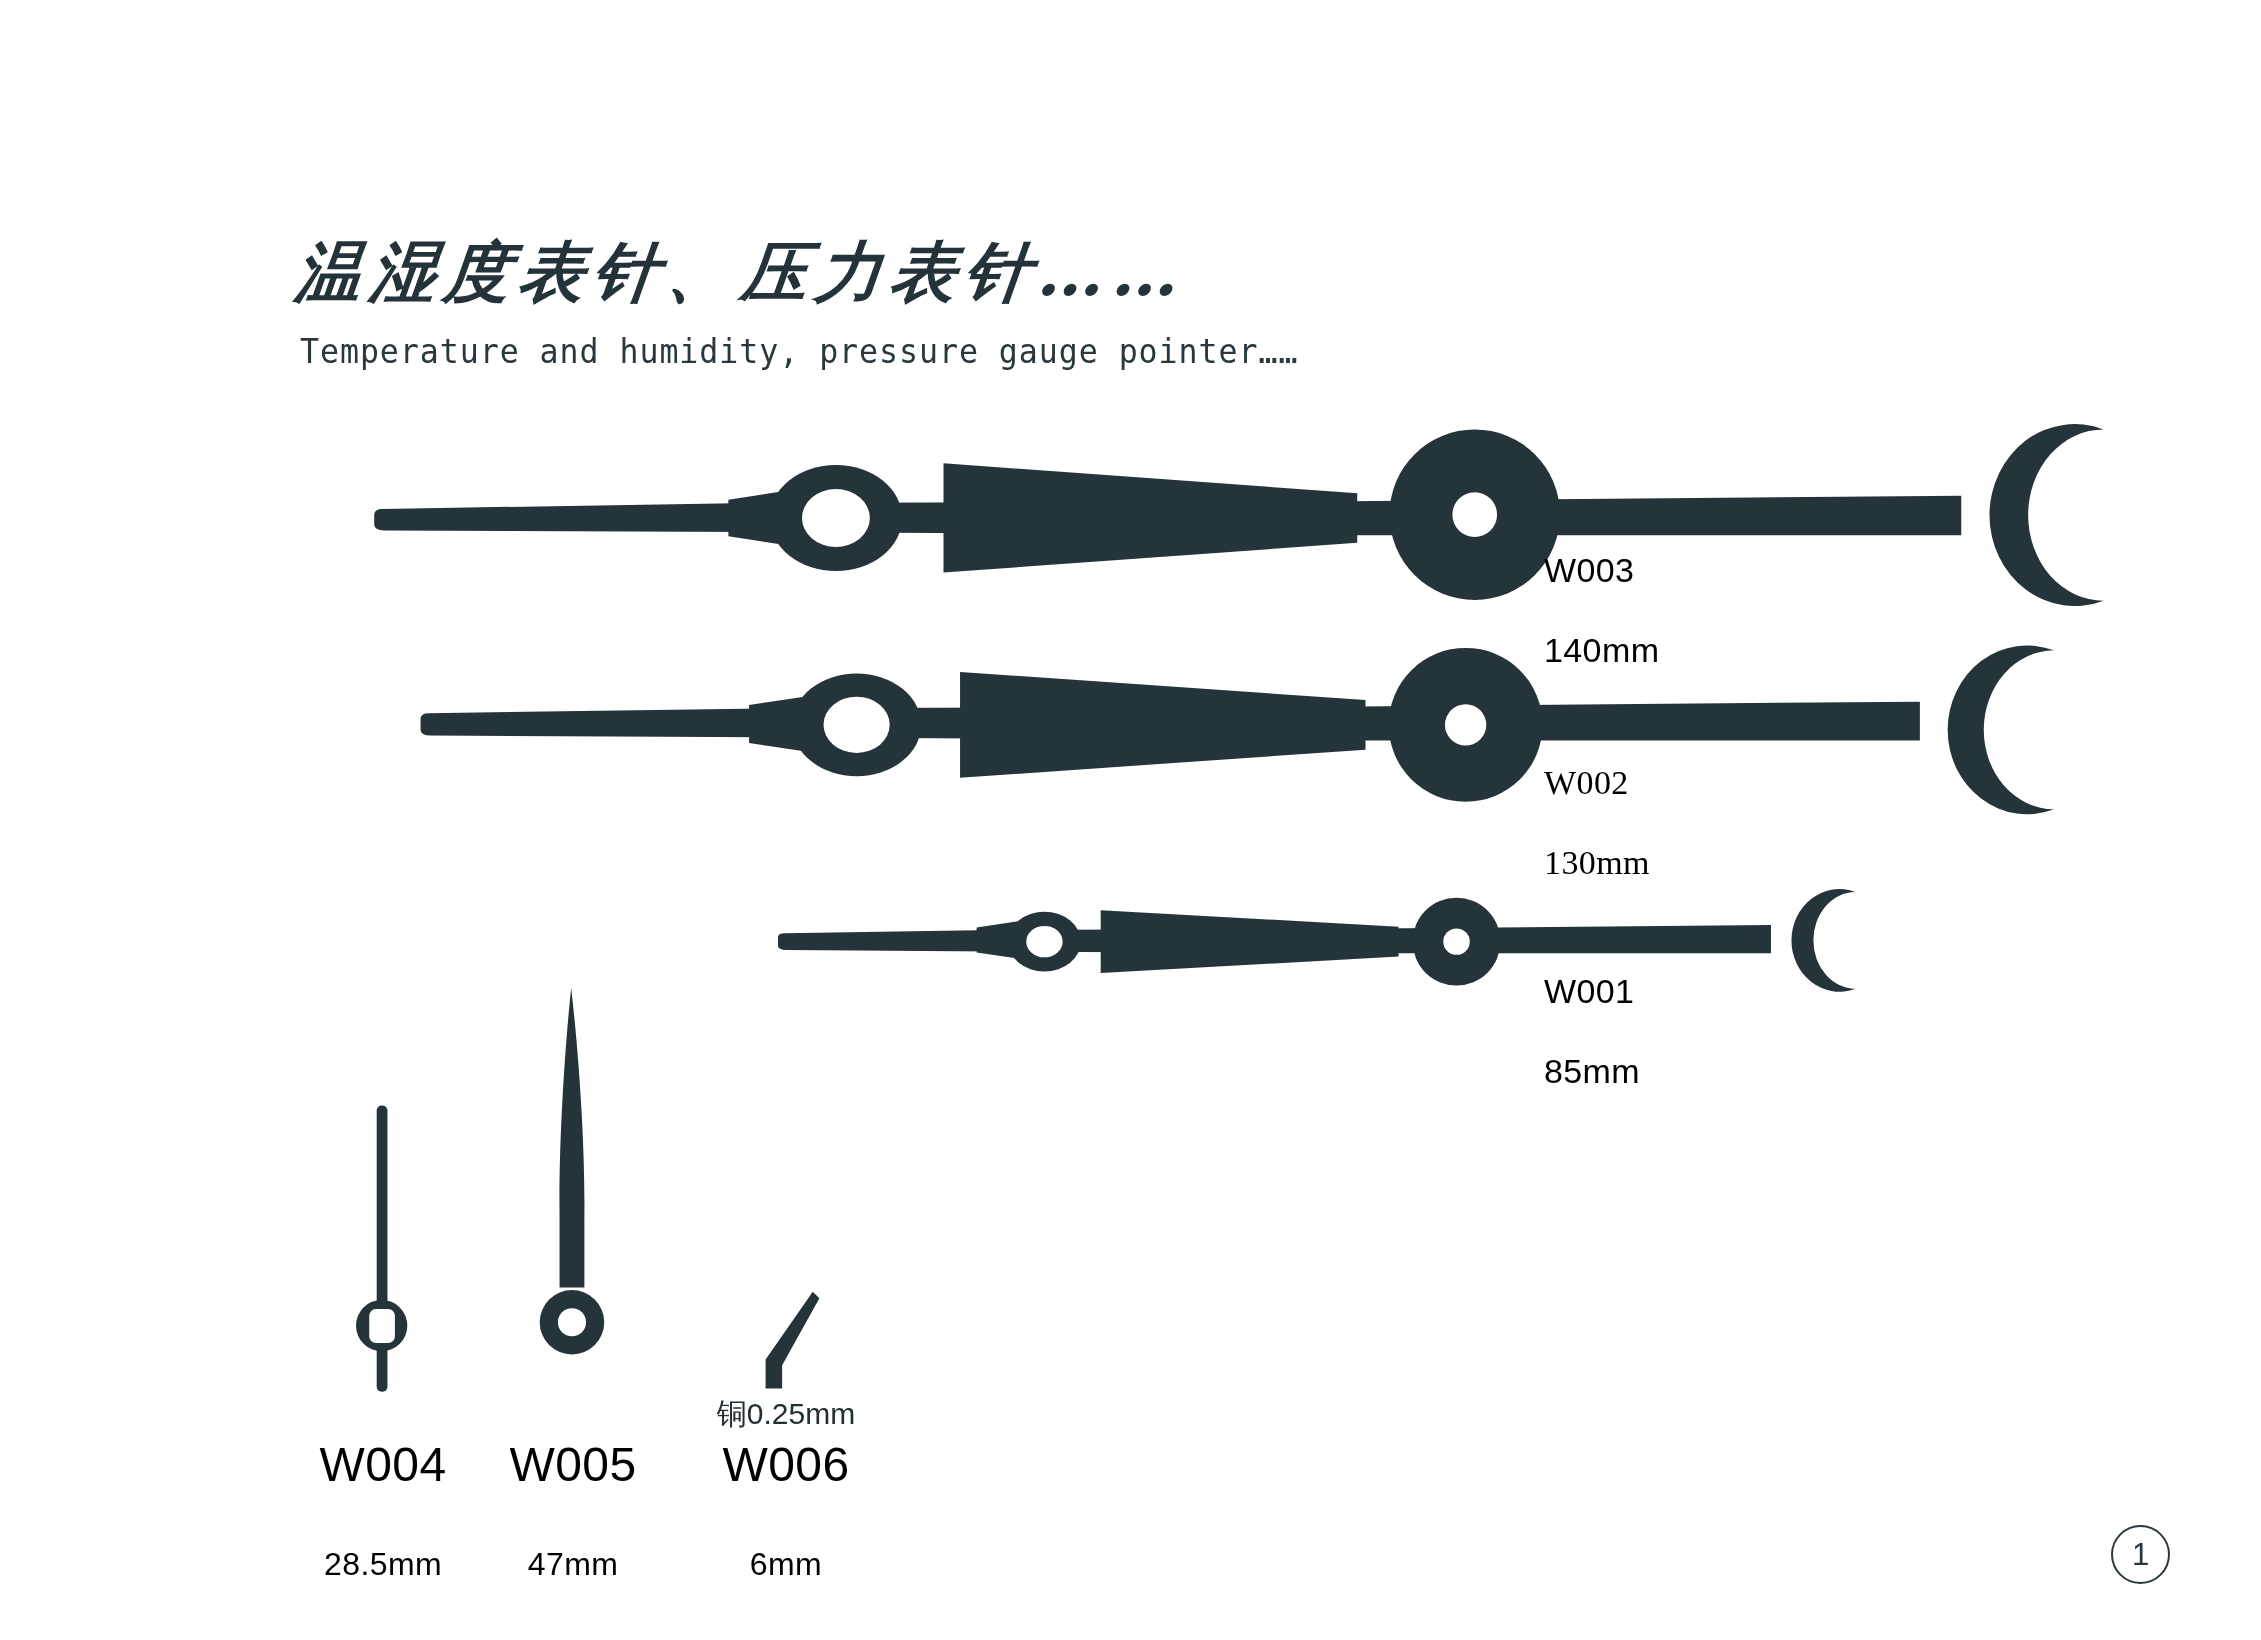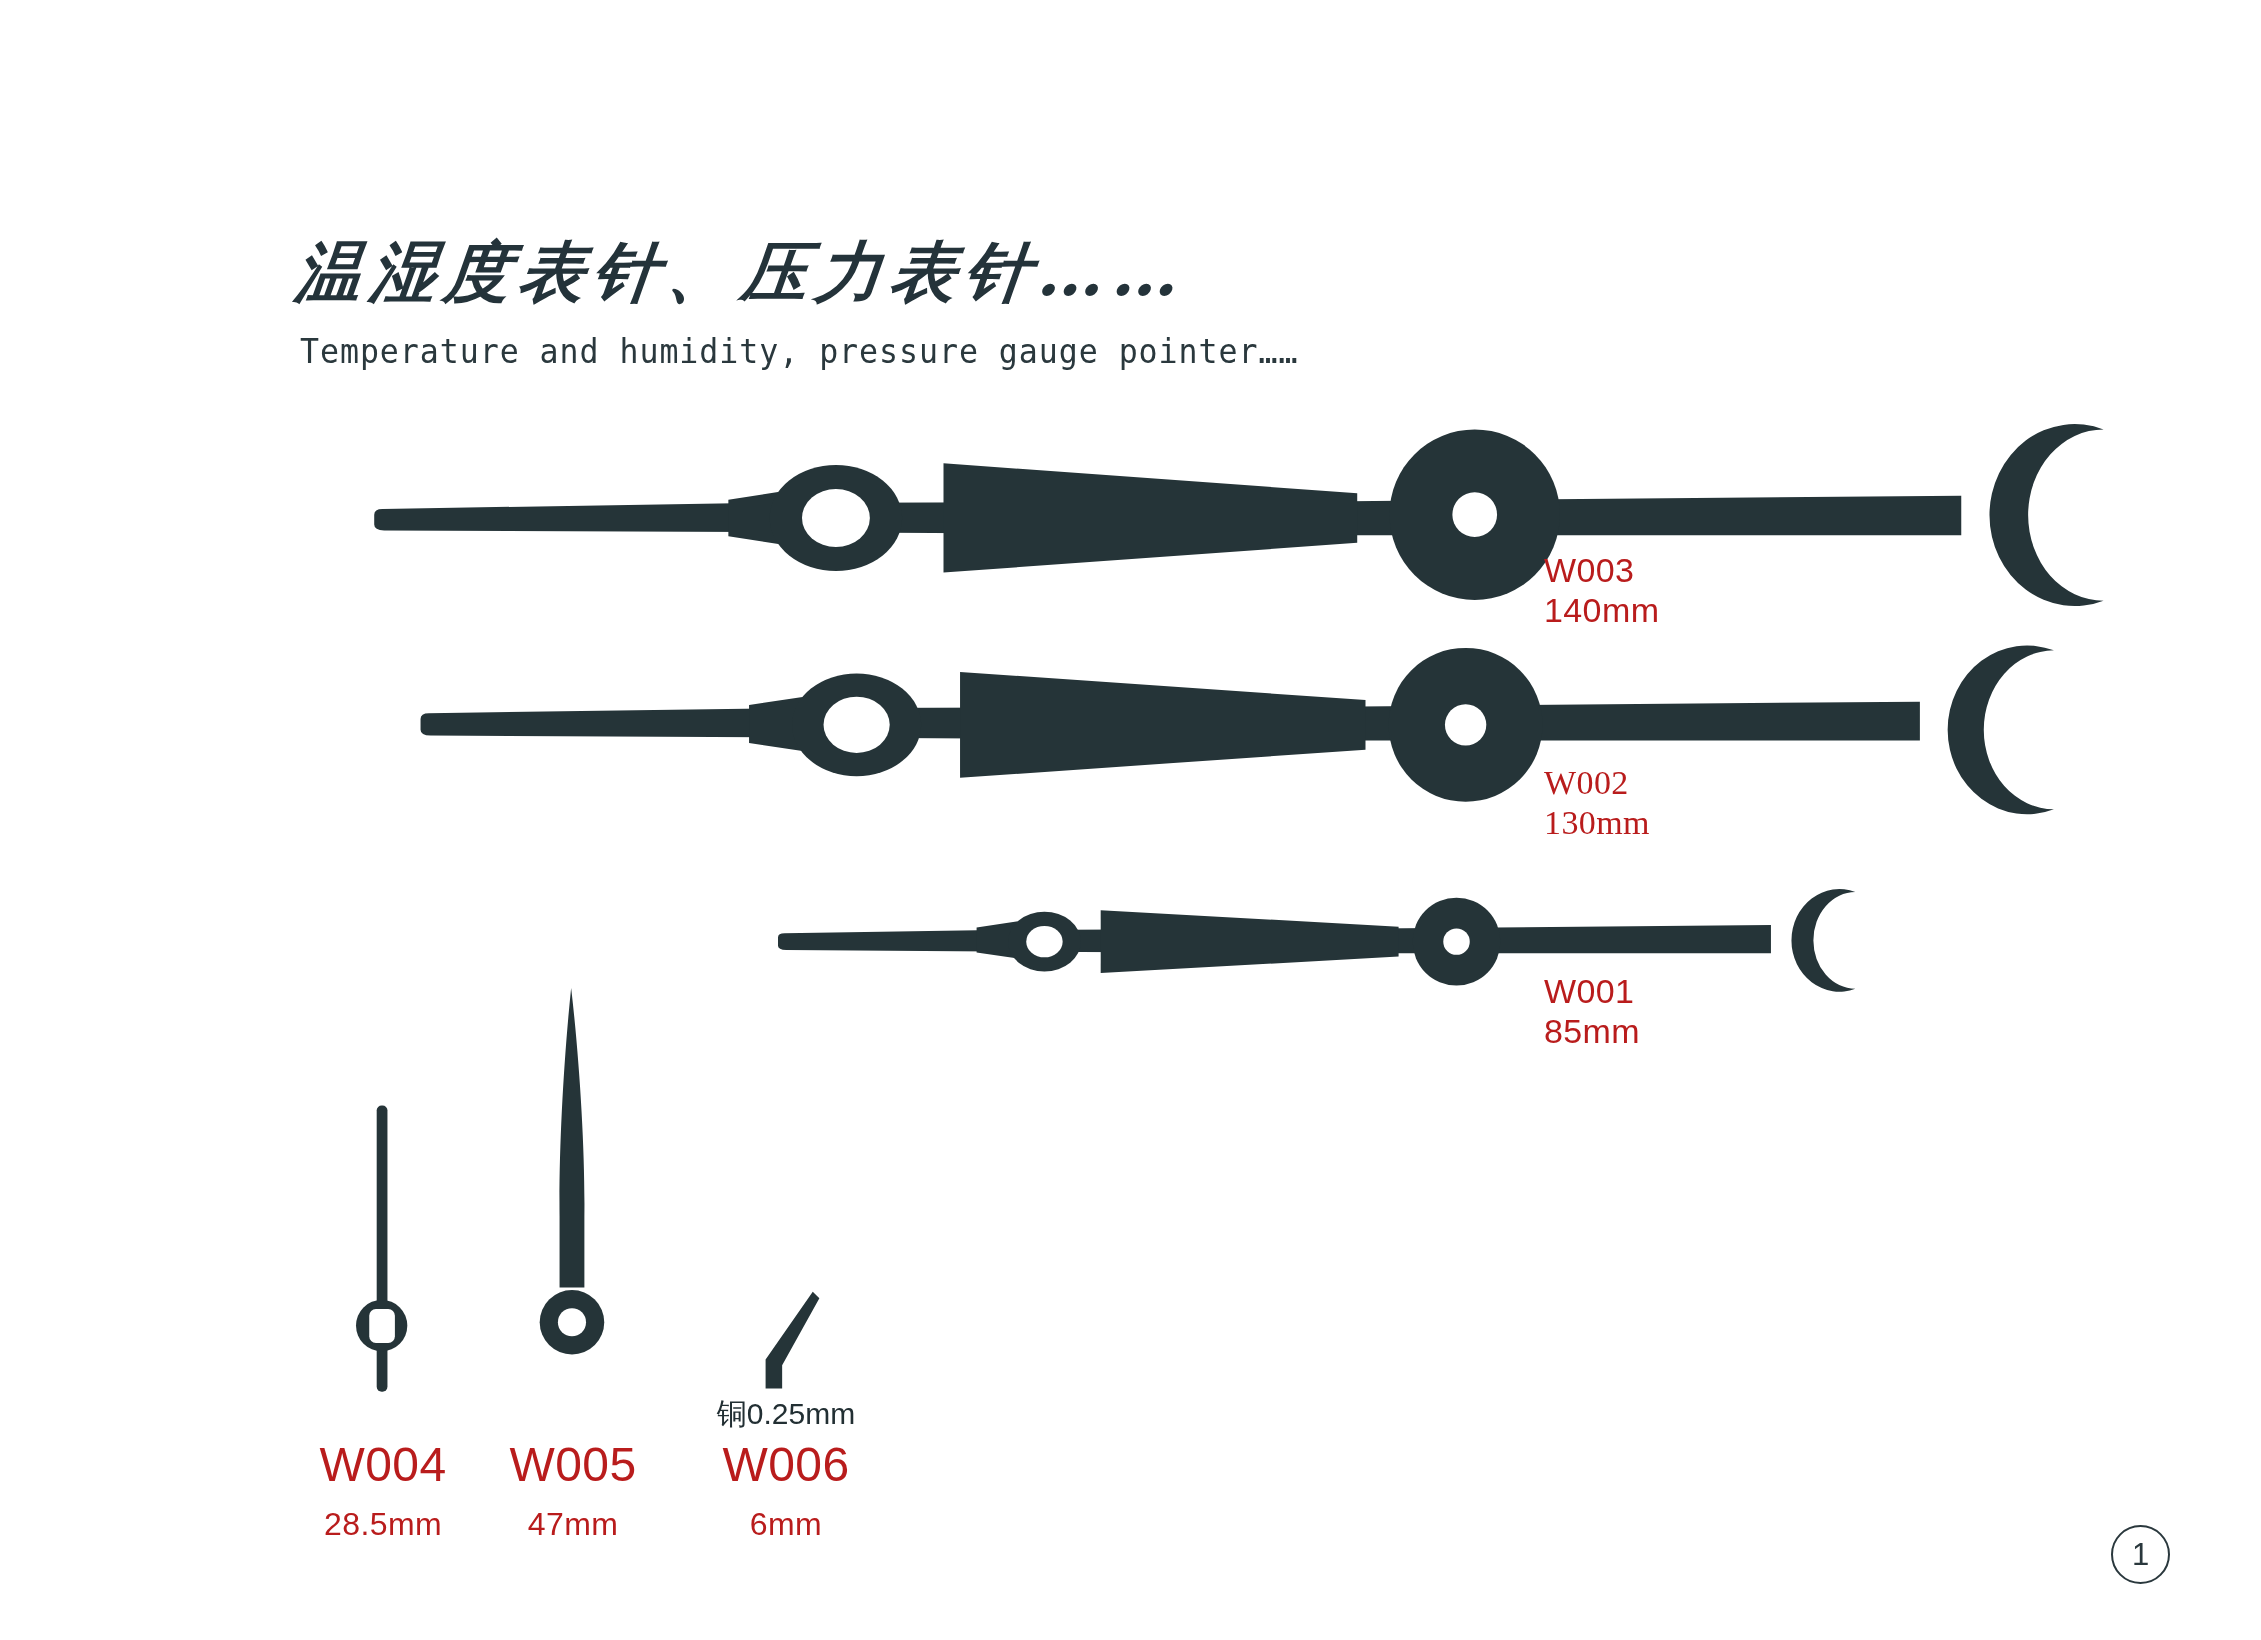--- a/index.html
+++ b/index.html
@@ -60,34 +60,35 @@
     left: 0;
     top: 0;
     width: 2261px;
     height: 1640px;
   }
 
   
   .caption {
     position: absolute;
     white-space: nowrap;
-    color: #b91c1c;
+    color: #000000;
     font-family: "Liberation Sans", sans-serif;
   }
   .caption .code {
     display: block;
     font-size: 34px;
     line-height: 1.18;
     letter-spacing: 0.4px;
   }
   .caption .size {
     display: block;
     font-size: 34px;
     line-height: 1.18;
     letter-spacing: 0.4px;
+    margin-top: 40px;
   }
 
   
   .caption.side { text-align: left; }
 
   
   .caption.below {
     text-align: center;
     transform: translateX(-50%);
   }

